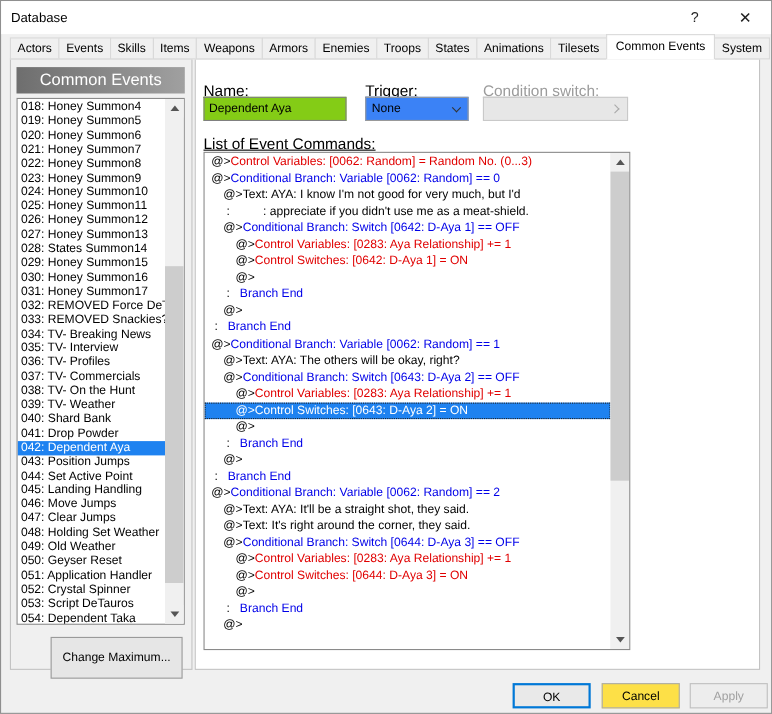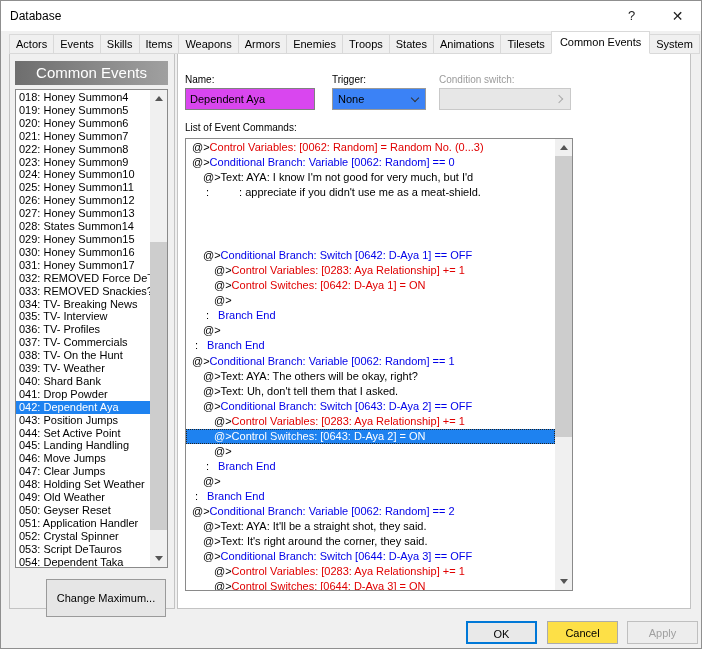--- a/index.html
+++ b/index.html
@@ -33,22 +33,22 @@
     font-family:"Liberation Sans",sans-serif;font-size:11px;text-align:center;line-height:22px;}
   
   .vscroll{position:absolute;top:0;right:0;width:17px;bottom:0;background:#f0f0f0;}
   .sb-arrow{position:absolute;left:0;width:17px;height:17px;background:#f0f0f0;}
   .sb-arrow.up{top:0;} .sb-arrow.down{bottom:0;}
   .tri{position:absolute;left:4.5px;width:0;height:0;border-left:4px solid transparent;border-right:4px solid transparent;}
   .tri.up{top:6px;border-bottom:5px solid #555;}
   .tri.down{top:6px;border-top:5px solid #555;}
   .sb-thumb{position:absolute;left:0;width:17px;background:#cdcdcd;}
   
-  .fld-label{position:absolute;font-size:10px;}
-  #name-input{position:absolute;left:7px;top:34px;width:130px;height:22px;border:1px solid #808080;background:#d946ef;
+  .fld-label{position:absolute;font-size:14px;text-decoration:underline;}
+  #name-input{position:absolute;left:7px;top:34px;width:130px;height:22px;border:1px solid #808080;background:#84cc16;
     font-family:"Liberation Sans",sans-serif;font-size:11px;padding:0 4px;}
   #trigger-box{position:absolute;left:154px;top:34px;width:94px;height:22px;background:#3b82f6;border:1px solid #999;line-height:20px;padding-left:5px;}
   .chev-down{position:absolute;right:7px;top:6px;width:6px;height:6px;border-right:1.4px solid #333;border-bottom:1.4px solid #333;transform:rotate(45deg);}
   #cond-label{color:#9b9b9b;}
   #cond-box{position:absolute;left:261px;top:34px;width:132px;height:22px;background:#e7e7e7;border:1px solid #c9c9c9;}
   .chev-right{position:absolute;right:8px;top:7px;width:6px;height:6px;border-right:1.4px solid #aaa;border-top:1.4px solid #aaa;transform:rotate(45deg);}
   
   #cmd-box{position:absolute;left:7px;top:84px;width:388px;height:453px;background:#fff;border:1px solid #8a8a8a;overflow:hidden;}
   #cmd-lines{position:absolute;left:0;top:1px;right:17px;bottom:0;overflow:hidden;}
   .cmd{height:15.05px;line-height:15px;white-space:nowrap;overflow:hidden;}
@@ -163,30 +163,29 @@
       <span class="chev-right"></span>
     </div>
 
     <span class="fld-label" style="left:7px;top:68px;">List of Event Commands:</span>
     <div id="cmd-box">
       <div id="cmd-lines">
           <div class="cmd" style="padding-left: 6px;"><span class="pfx">@&gt;</span><span class="txt red">Control Variables: [0062: Random] = Random No. (0...3)</span></div>
           <div class="cmd" style="padding-left: 6px;"><span class="pfx">@&gt;</span><span class="txt blue">Conditional Branch: Variable [0062: Random] == 0</span></div>
           <div class="cmd" style="padding-left: 17px;"><span class="pfx">@&gt;</span><span class="txt black">Text: AYA: I know I'm not good for very much, but I'd</span></div>
           <div class="cmd" style="padding-left: 17px;"><span class="pfx" style="margin-left: 3px;">:</span><span class="txt black" style="margin-left: 30px;">: appreciate if you didn't use me as a meat-shield.</span></div>
-          <div class="cmd" style="padding-left: 17px; margin-top: 48px;"><span class="pfx">@&gt;</span><span class="txt blue">Conditional Branch: Switch [0642: D-Aya 1] == OFF</span></div>
+          <div class="cmd" style="padding-left: 17px;"><span class="pfx">@&gt;</span><span class="txt blue">Conditional Branch: Switch [0642: D-Aya 1] == OFF</span></div>
           <div class="cmd" style="padding-left: 28px;"><span class="pfx">@&gt;</span><span class="txt red">Control Variables: [0283: Aya Relationship] += 1</span></div>
           <div class="cmd" style="padding-left: 28px;"><span class="pfx">@&gt;</span><span class="txt red">Control Switches: [0642: D-Aya 1] = ON</span></div>
           <div class="cmd" style="padding-left: 28px;"><span class="pfx">@&gt;</span><span class="txt black"></span></div>
           <div class="cmd" style="padding-left: 17px;"><span class="pfx" style="margin-left: 3px;">:</span><span class="txt blue" style="margin-left: 9px;">Branch End</span></div>
           <div class="cmd" style="padding-left: 17px;"><span class="pfx">@&gt;</span><span class="txt black"></span></div>
           <div class="cmd" style="padding-left: 6px;"><span class="pfx" style="margin-left: 3px;">:</span><span class="txt blue" style="margin-left: 9px;">Branch End</span></div>
           <div class="cmd" style="padding-left: 6px;"><span class="pfx">@&gt;</span><span class="txt blue">Conditional Branch: Variable [0062: Random] == 1</span></div>
           <div class="cmd" style="padding-left: 17px;"><span class="pfx">@&gt;</span><span class="txt black">Text: AYA: The others will be okay, right?</span></div>
-          <div class="cmd" style="padding-left: 17px;"><span class="pfx">@&gt;</span><span class="txt black">Text: Uh, don't tell them that I asked.</span></div>
           <div class="cmd" style="padding-left: 17px;"><span class="pfx">@&gt;</span><span class="txt blue">Conditional Branch: Switch [0643: D-Aya 2] == OFF</span></div>
           <div class="cmd" style="padding-left: 28px;"><span class="pfx">@&gt;</span><span class="txt red">Control Variables: [0283: Aya Relationship] += 1</span></div>
           <div class="cmd sel" style="padding-left: 28px;"><span class="pfx">@&gt;</span><span class="txt red">Control Switches: [0643: D-Aya 2] = ON</span></div>
           <div class="cmd" style="padding-left: 28px;"><span class="pfx">@&gt;</span><span class="txt black"></span></div>
           <div class="cmd" style="padding-left: 17px;"><span class="pfx" style="margin-left: 3px;">:</span><span class="txt blue" style="margin-left: 9px;">Branch End</span></div>
           <div class="cmd" style="padding-left: 17px;"><span class="pfx">@&gt;</span><span class="txt black"></span></div>
           <div class="cmd" style="padding-left: 6px;"><span class="pfx" style="margin-left: 3px;">:</span><span class="txt blue" style="margin-left: 9px;">Branch End</span></div>
           <div class="cmd" style="padding-left: 6px;"><span class="pfx">@&gt;</span><span class="txt blue">Conditional Branch: Variable [0062: Random] == 2</span></div>
           <div class="cmd" style="padding-left: 17px;"><span class="pfx">@&gt;</span><span class="txt black">Text: AYA: It'll be a straight shot, they said.</span></div>
           <div class="cmd" style="padding-left: 17px;"><span class="pfx">@&gt;</span><span class="txt black">Text: It's right around the corner, they said.</span></div>

